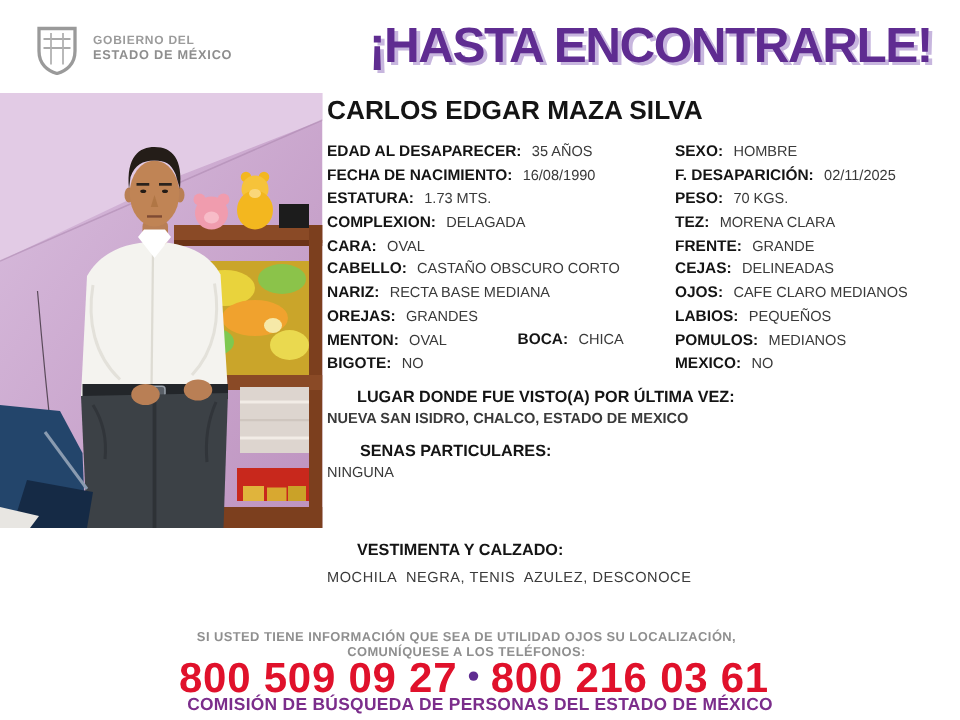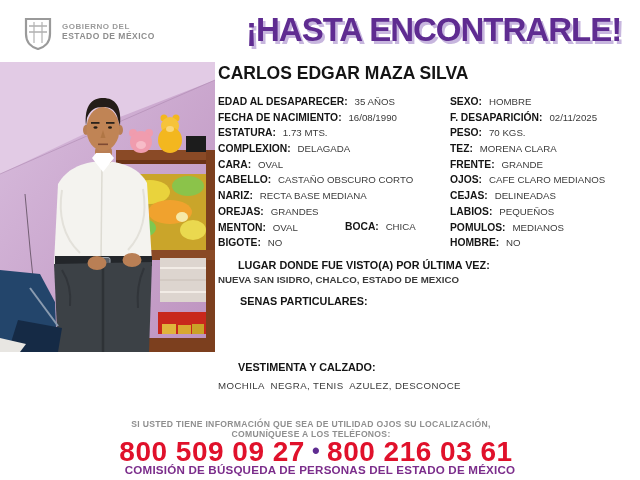--- a/index.html
+++ b/index.html
@@ -221,57 +221,58 @@
     <span class="flabel">TEZ:</span>
     <span class="fval">MORENA CLARA</span>
   </div>
 
   <div class="frow">
     <span class="flabel">FRENTE:</span>
     <span class="fval">GRANDE</span>
   </div>
 
   <div class="frow">
+    <span class="flabel">CEJAS:</span>
+    <span class="fval">DELINEADAS</span>
+  </div>
+
+  <div class="frow">
     <span class="flabel">OJOS:</span>
     <span class="fval">CAFE CLARO MEDIANOS</span>
   </div>
 
   <div class="frow">
-    <span class="flabel">CEJAS:</span>
-    <span class="fval">DELINEADAS</span>
-  </div>
-
-  <div class="frow">
     <span class="flabel">LABIOS:</span>
     <span class="fval">PEQUEÑOS</span>
   </div>
 
   <div class="frow">
     <span class="flabel">POMULOS:</span>
     <span class="fval">MEDIANOS</span>
   </div>
 
   <div class="frow">
-    <span class="flabel">HOMBRE:</span>
+    <span class="flabel">MEXICO:</span>
     <span class="fval">NO</span>
   </div>
 </div>
 
   <div class="boca-row">
     <span class="flabel">BOCA:</span>
     <span class="fval">CHICA</span>
   </div>
 
   <div class="sec" id="sec-lugar">
     <span class="sec-label">LUGAR DONDE FUE VISTO(A) POR ÚLTIMA VEZ:</span>
     <span class="sec-value">NUEVA SAN ISIDRO, CHALCO, ESTADO DE MEXICO</span>
   </div>
 
   <div class="sec" id="sec-senas">
     <span class="sec-label">SENAS PARTICULARES:</span>
+    <span class="sec-value">NINGUNA</span>
   </div>
 
   <div class="sec" id="sec-vest">
     <span class="sec-label">VESTIMENTA Y CALZADO:</span>
     <span class="sec-value">MOCHILA  NEGRA, TENIS  AZULEZ, DESCONOCE</span>
   </div>
 
   <div class="f-info">
     <div>SI USTED TIENE INFORMACIÓN QUE SEA DE UTILIDAD OJOS SU LOCALIZACIÓN,</div>
     <div>COMUNÍQUESE A LOS TELÉFONOS:</div>

